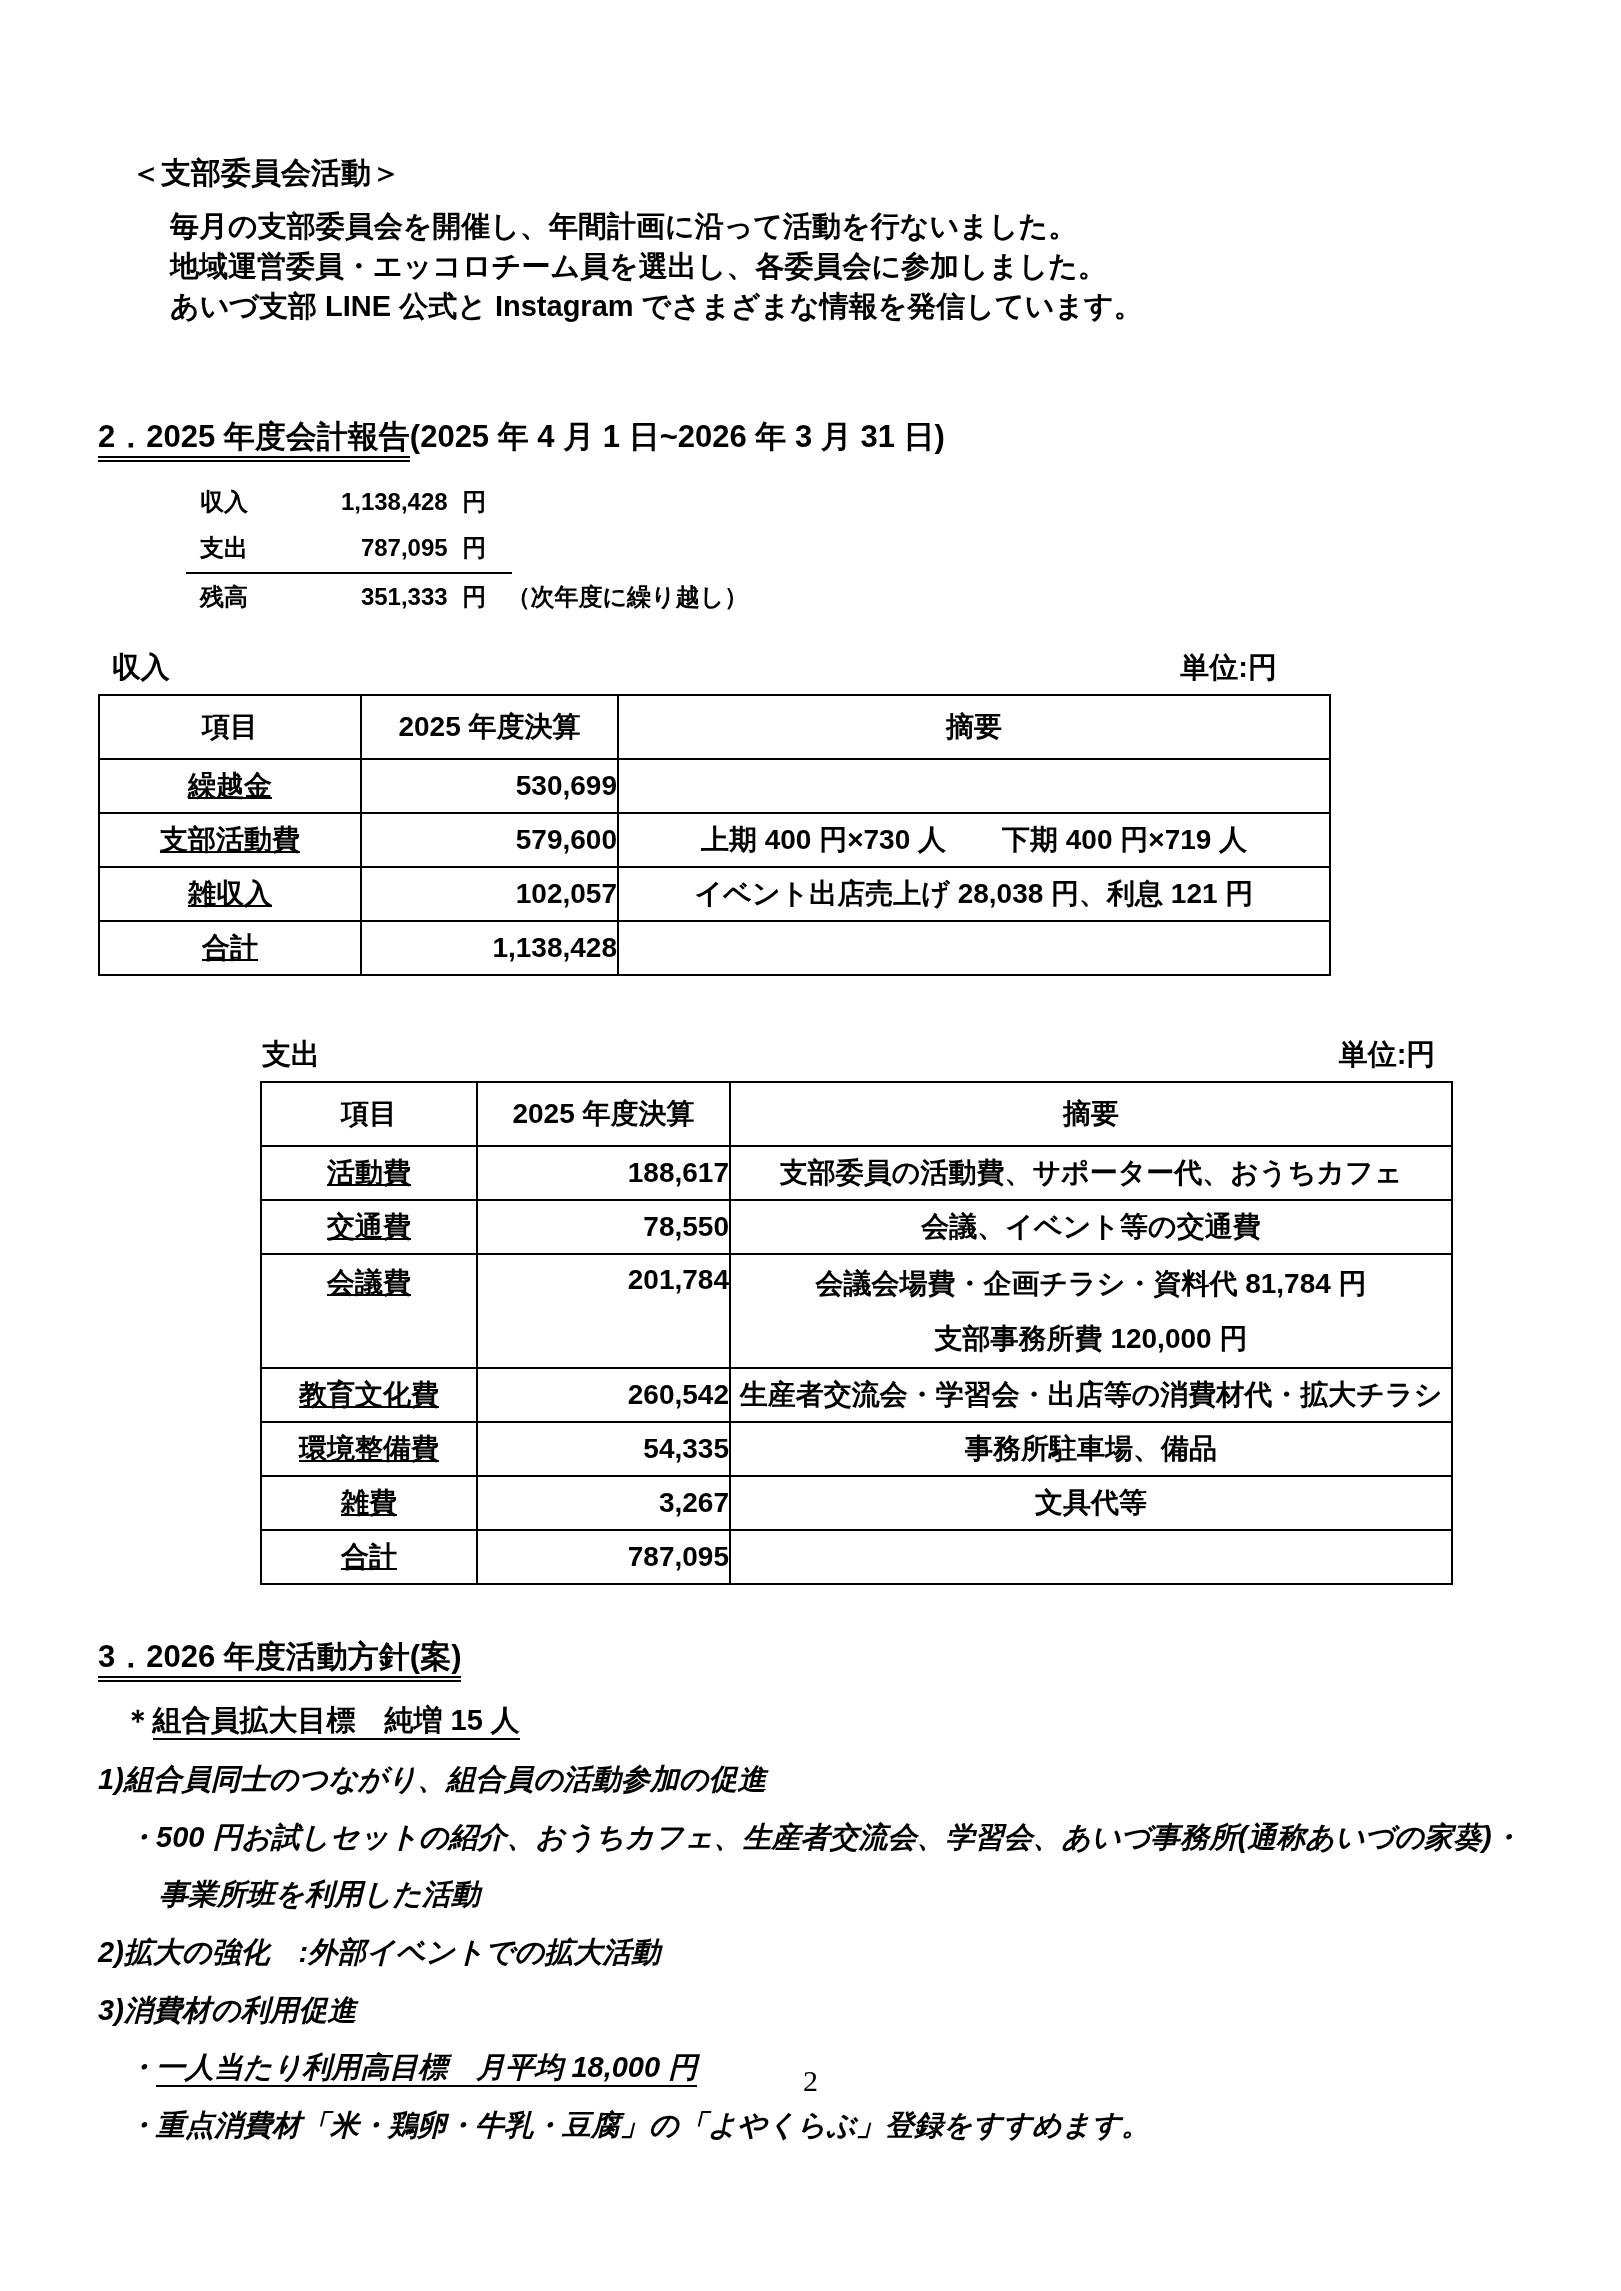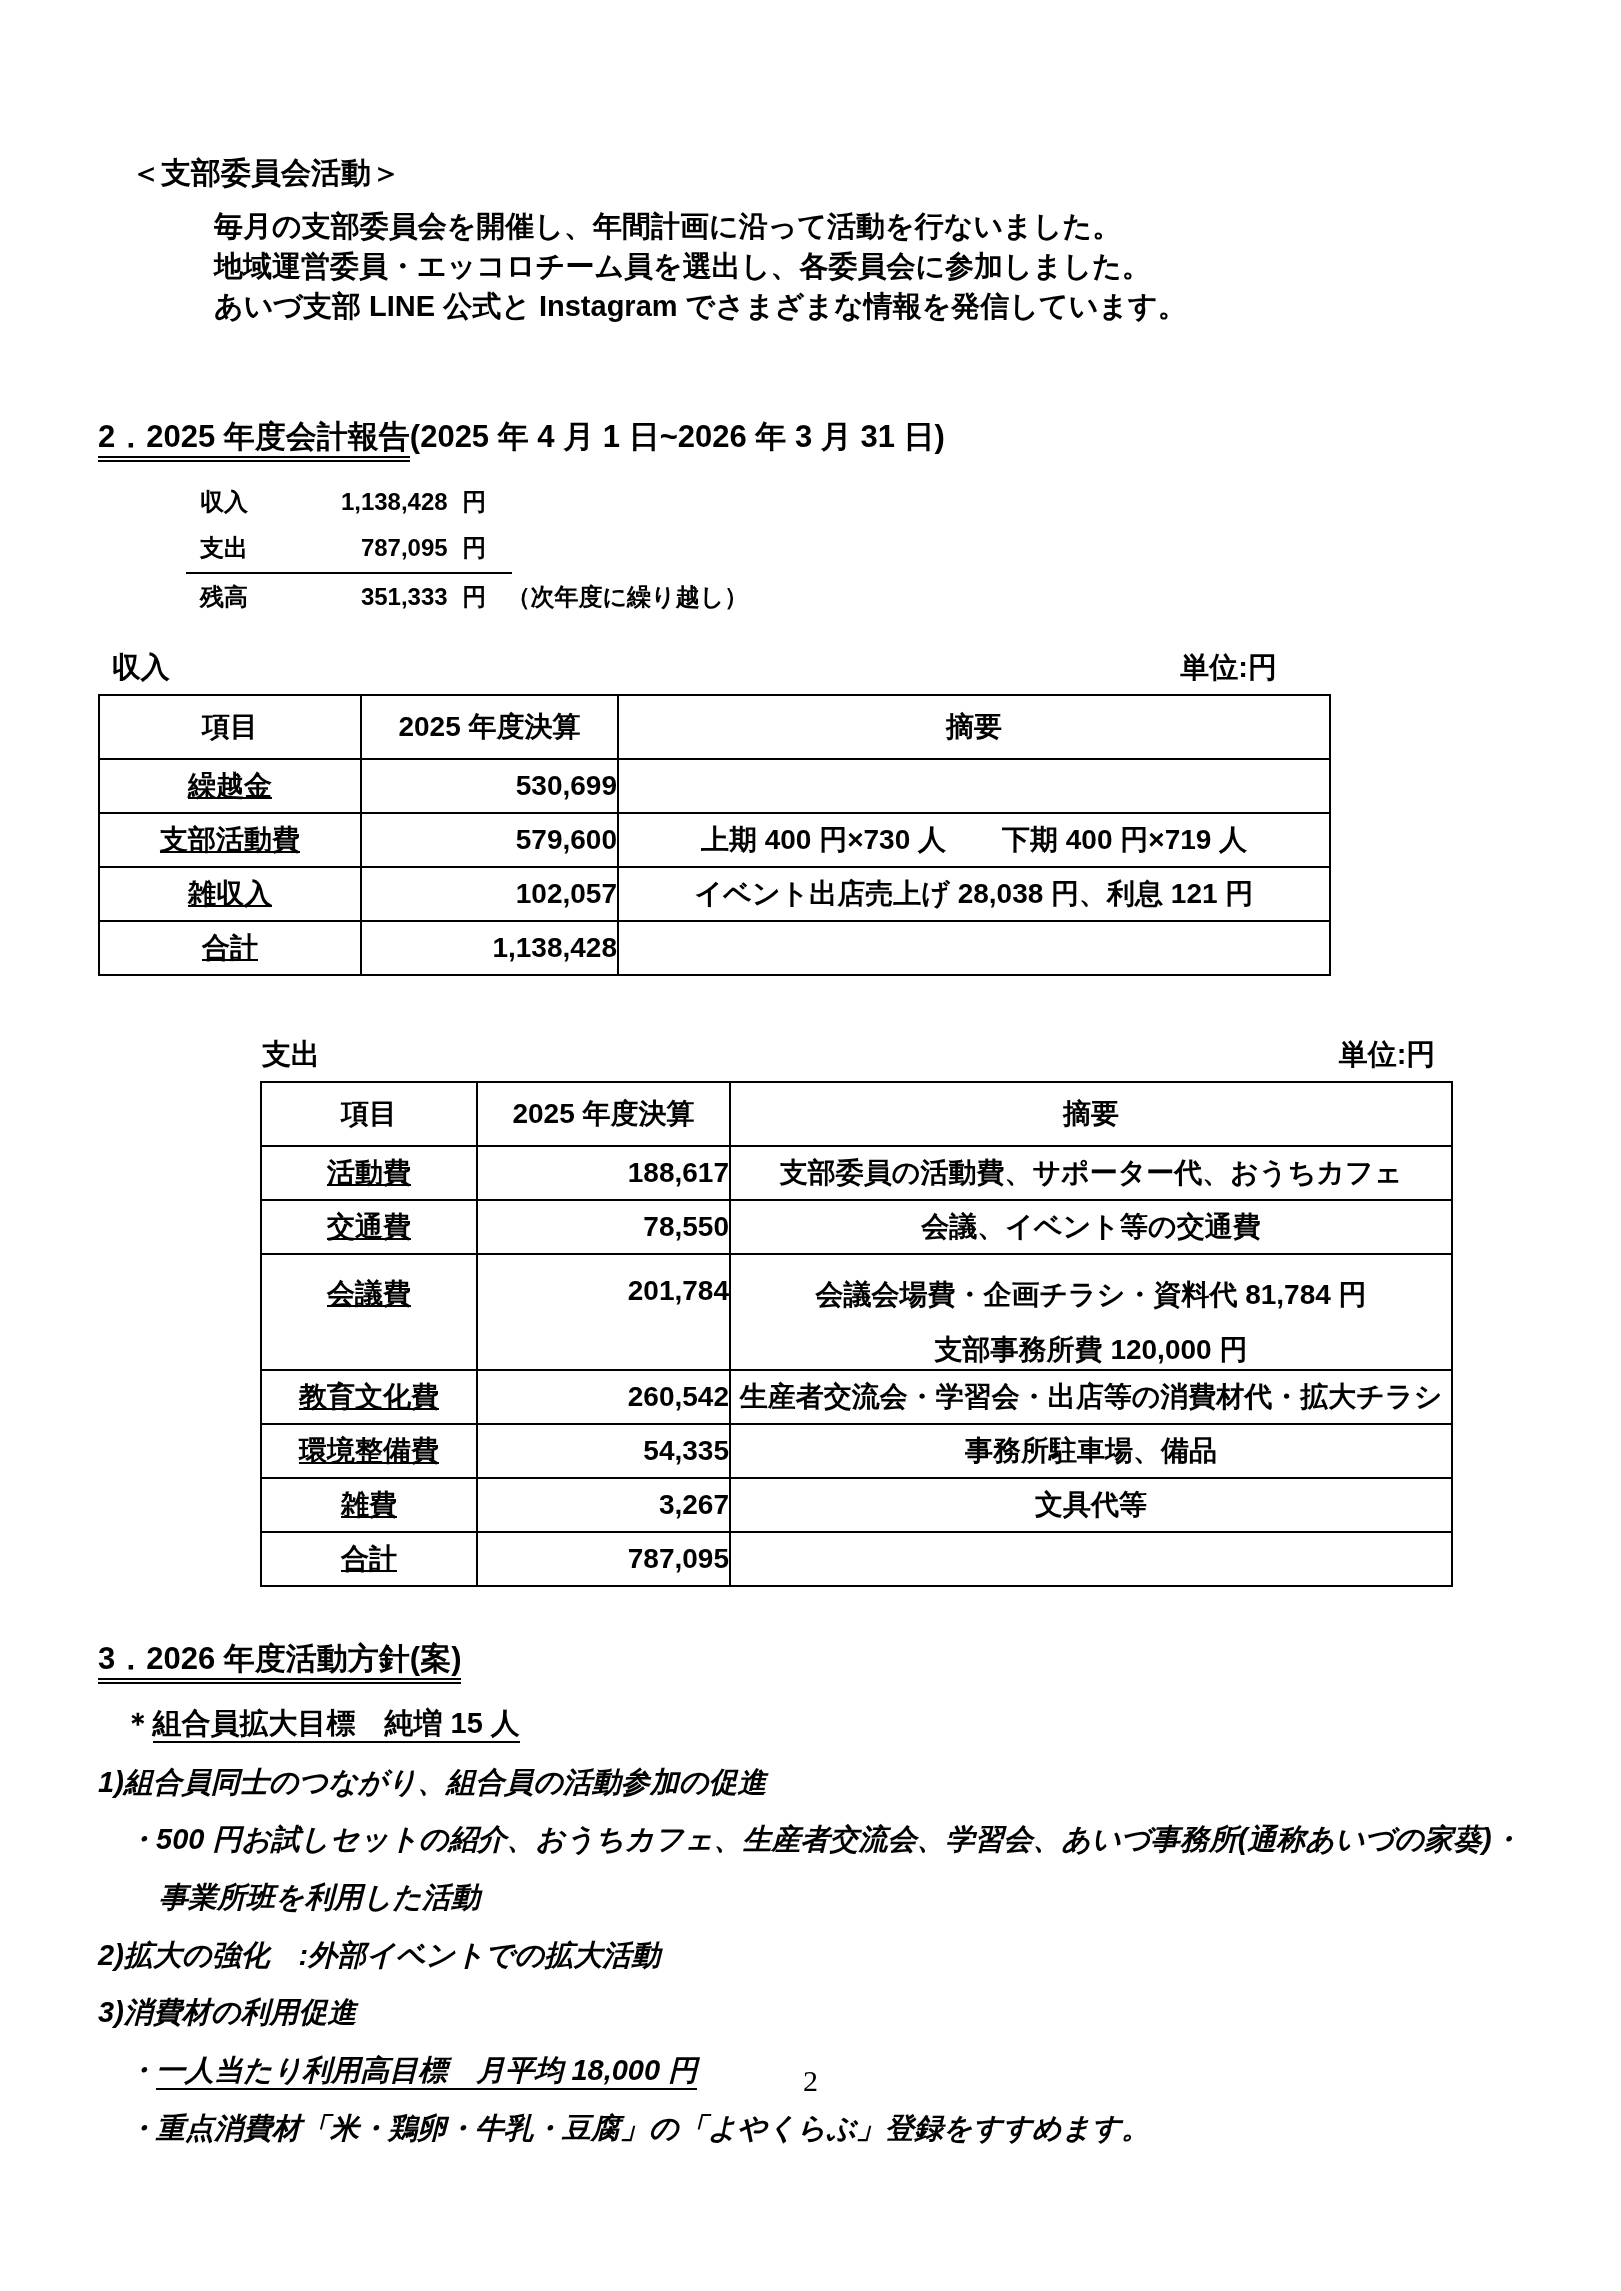--- a/index.html
+++ b/index.html
@@ -13,21 +13,21 @@
     background: #ffffff;
     color: #000000;
     font-family: "Liberation Sans", "DejaVu Sans", sans-serif;
     font-weight: 600;
     overflow: hidden;
   }
   .content { padding: 153px 78px 0 98px; }
 
   
   .doc-heading-small { font-size: 30px; font-weight: 700; margin-left: 33px; white-space: nowrap; font-family: Liberation Serif, serif; }
-  .committee-lines { margin-top: 11.8px; margin-left: 116px; font-size: 29px; }
+  .committee-lines { margin-top: 11.8px; margin-left: 72px; font-size: 29px; }
   .committee-line { line-height: 40px; white-space: nowrap; }
 
   
   .sec-heading { margin-top: 90px; font-size: 31px; font-weight: 700; white-space: nowrap; }
   .dbl-underline { border-bottom: 6.9px double #000; padding-bottom: 2px; }
 
   .summary { margin-top: 21.6px; margin-left: 102px; font-size: 24px; }
   .summary-row { line-height: 46px; white-space: nowrap; }
   .summary-label { display: inline-block; width: 86px; }
   .summary-num { display: inline-block; width: 155px; text-align: right; }
@@ -56,21 +56,21 @@
   table.income col.c-amount { width: 257px; }
   table.income col.c-desc { width: 712px; }
   table.expense { width: 1191px; margin-left: 162px; }
   table.expense col.c-item { width: 216px; }
   table.expense col.c-amount { width: 253px; }
   table.expense col.c-desc { width: 722px; }
 
   td.cell-item { text-align: center; padding-left: 13.7px; height: 54px; text-decoration: underline; }
   td.cell-amount { text-align: right; padding-right: 33px; }
   td.cell-desc { text-align: center; padding-left: 15.7px; }
-  tr.tall td { vertical-align: top; padding-top: 20px; height: 114px; }
+  tr.tall td { vertical-align: top; padding-top: 9px; height: 114px; }
   tr.tall td.cell-desc .desc-line { line-height: 39px; }
   tr.tall td.cell-desc .desc-line2 { margin-top: 16.7px; }
 
   
   .policy { margin-top: 51px; font-size: 29px; }
   .policy-heading { font-size: 31px; font-weight: 700; white-space: nowrap; }
   .underline-single { border-bottom: 2.9px solid #000; padding-bottom: 2px; }
   .goal-line { margin-top: 21.6px; margin-left: 25.5px; line-height: 43px; white-space: nowrap; }
   .policy-item { margin-top: 15.7px; line-height: 42px; white-space: nowrap; font-style: italic; }
   .policy-bullet { margin-left: 29px; }

